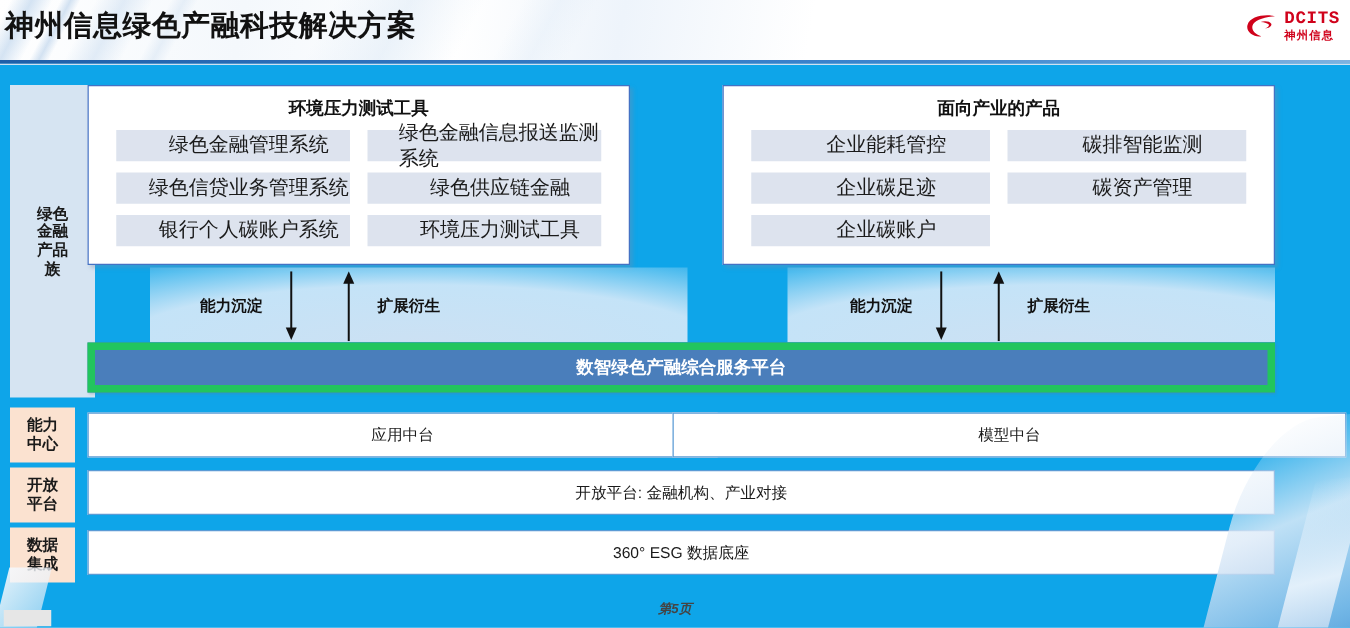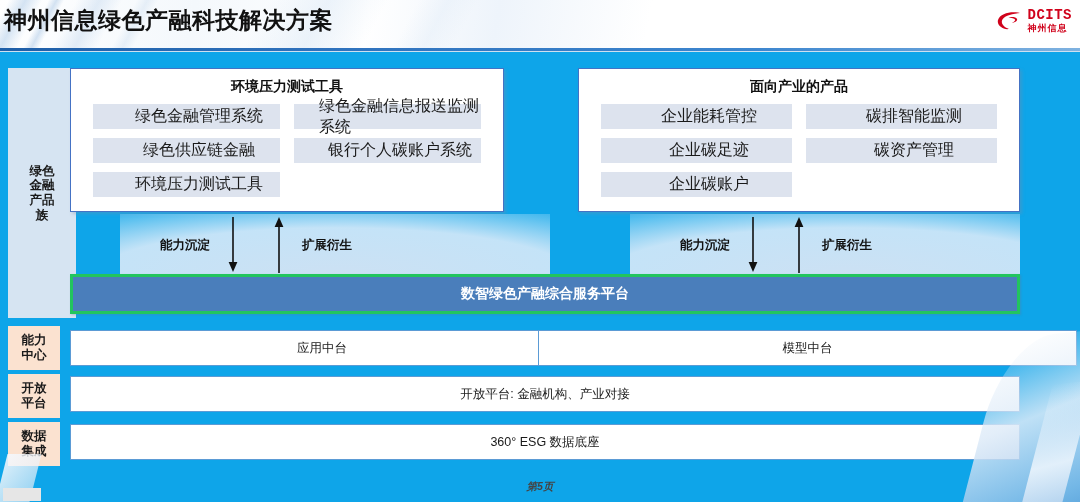--- a/index.html
+++ b/index.html
@@ -79,21 +79,21 @@
 
   .arrowgrp{position:absolute;top:214px;height:62px;display:flex;align-items:center;}
   .ag-left{left:160px;}
   .ag-right{left:680px;}
   .arrow-label{font-size:12.5px;font-weight:bold;color:#111;white-space:nowrap;}
   .arrow-col{width:46px;height:56px;display:flex;align-items:center;justify-content:center;}
   svg.arr{display:block;}
 
   
   .platform{position:absolute;left:70px;top:274px;width:950px;height:40px;background:#4a7ebb;
-    border:3px solid #22c55e;box-sizing:border-box;display:flex;align-items:center;justify-content:center;
+    border:6px solid #22c55e;box-sizing:border-box;display:flex;align-items:center;justify-content:center;
     color:#fff;font-size:14px;font-weight:bold;box-shadow:1px 1px 2px rgba(100,120,150,.35);}
 
   
   .obox{position:absolute;border:1.6px solid #5b9bd5;background:#fff;box-sizing:border-box;
     display:flex;align-items:center;justify-content:center;font-size:12.5px;color:#1a1a1a;}
   .mid-l{left:70px;top:330px;width:504px;height:36px;}
   .mid-r{left:538px;top:330px;width:539px;height:36px;}
   .open-row{left:70px;top:376px;width:950px;height:36px;}
   .data-row{left:70px;top:424px;width:950px;height:36px;}
 
@@ -160,20 +160,21 @@
       <span>开放</span><br>
       <span>平台</span>
     </span>
   </div>
 
   <div class="panel panel-left">
     <div class="panel-title">环境压力测试工具</div>
     <div class="chips">
       <div class="chip">绿色金融管理系统</div>
       <div class="chip">绿色金融信息报送监测系统</div>
+      <div class="chip">绿色信贷业务管理系统</div>
       <div class="chip">绿色供应链金融</div>
       <div class="chip">银行个人碳账户系统</div>
       <div class="chip">环境压力测试工具</div>
     </div>
   </div>
 
   <div class="panel panel-right">
     <div class="panel-title">面向产业的产品</div>
     <div class="chips">
       <div class="chip">企业能耗管控</div>

